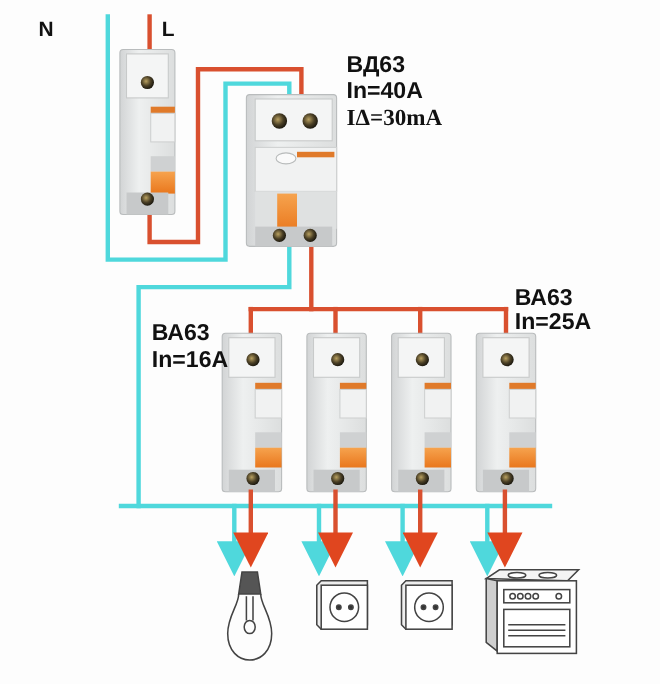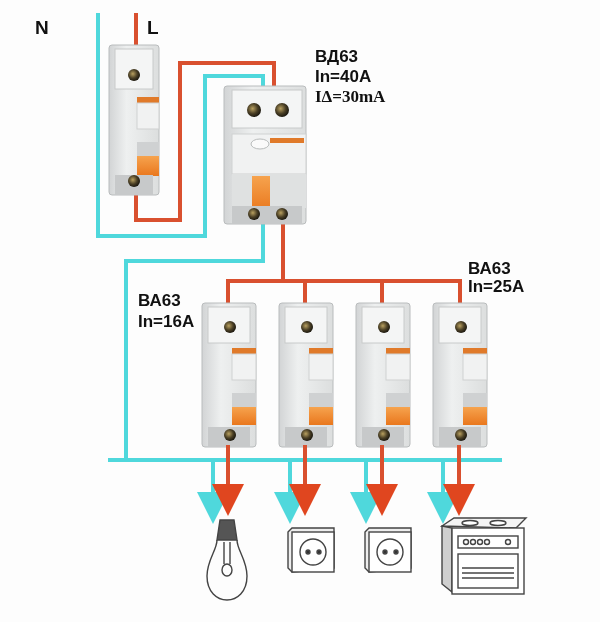--- a/index.html
+++ b/index.html
@@ -1,21 +1,21 @@
 <!DOCTYPE html>
 <html><head>
 <meta charset="utf-8">
 <style>
   html, body { margin: 0; padding: 0; background: #ffffff; }
   #stage { position: relative; width: 600px; height: 622px; overflow: hidden; background: #fdfdfd; }
   svg#diagram { position: absolute; left: 0; top: 0; width: 600px; height: 622px; }
   .lbl { position: absolute; font-family: "Liberation Sans", sans-serif; font-weight: bold; color: #111; line-height: 1.05; }
   .lbl-serif { font-family: "Liberation Serif", serif; }
   .big { font-size: 19px; }
-  .med { font-size: 17px; }
+  .med { font-size: 21px; }
   .wire-n { stroke: #4fd8dc; stroke-width: 4; fill: none; stroke-linecap: square; }
   .wire-l { stroke: #d9502f; stroke-width: 4; fill: none; stroke-linecap: square; }
 </style>
 </head>
 <body>
 
 <div id="stage">
   <svg id="diagram" viewBox="0 0 600 622" xmlns="http://www.w3.org/2000/svg">
     <defs>
       <linearGradient id="bodyGrad" x1="0" x2="1" y1="0" y2="0">

